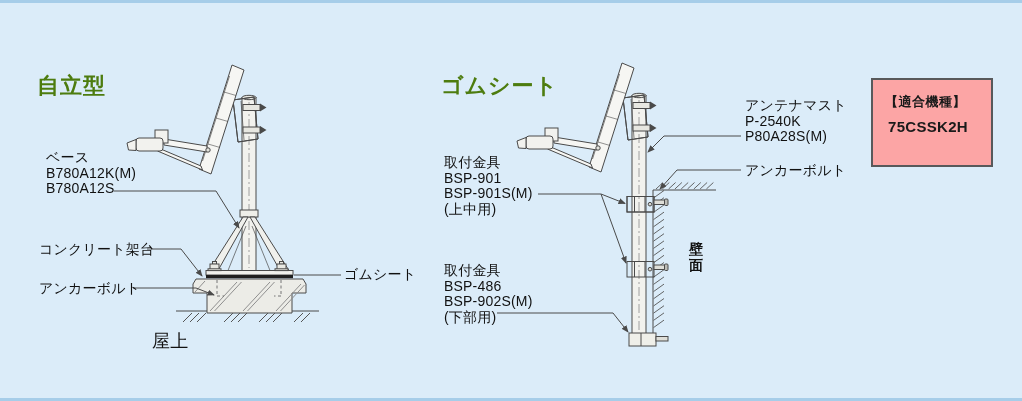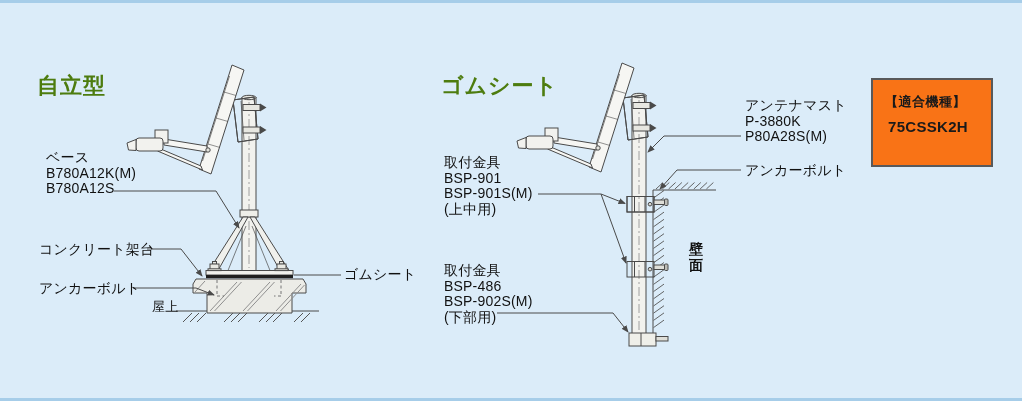--- a/index.html
+++ b/index.html
@@ -14,28 +14,28 @@
   .edge-strip.bottom{bottom:0;}
   svg.art{position:absolute;left:0;top:0;}
   .title{
     position:absolute;font-size:22px;font-weight:bold;letter-spacing:1px;
     color:#4d7c0f;white-space:nowrap;
   }
   .lbl{
     position:absolute;font-size:14px;line-height:15.5px;color:#111;
     white-space:nowrap;letter-spacing:0.2px;
   }
-  .lbl.small{font-size:13px;}
+  .lbl.small{font-size:18px;margin-top:35px;}
   .wall-label{
     position:absolute;font-size:14px;line-height:16px;width:16px;
     text-align:center;color:#111;font-weight:bold;
   }
   .model-box{
     position:absolute;left:871px;top:78px;width:118px;height:85px;
-    background:#f97316;border:2px solid #58595b;box-sizing:content-box;
+    background:#fca5a5;border:2px solid #58595b;box-sizing:content-box;
   }
   .model-box .mb-title{
     margin:13px 0 0 12px;font-size:13px;font-weight:bold;letter-spacing:0.5px;
   }
   .model-box .mb-models{
     margin:8px 6px 0 15px;font-size:15px;font-weight:bold;line-height:16px;
     letter-spacing:0.3px;
   }
 </style>
 </head>
@@ -261,21 +261,21 @@
 
   <div class="lbl" style="left:444px;top:263px">
     <div>取付金具</div>
     <div>BSP-486</div>
     <div>BSP-902S(M)</div>
     <div>(下部用)</div>
   </div>
 
   <div class="lbl" style="left:745px;top:98px">
     <div>アンテナマスト</div>
-    <div>P-3880K</div>
+    <div>P-2540K</div>
     <div>P80A28S(M)</div>
   </div>
 
   <div class="lbl" style="left:745px;top:163px">アンカーボルト</div>
 
   <div class="wall-label" style="left:688px;top:241px">
     <div>壁</div>
     <div>面</div>
   </div>
 

